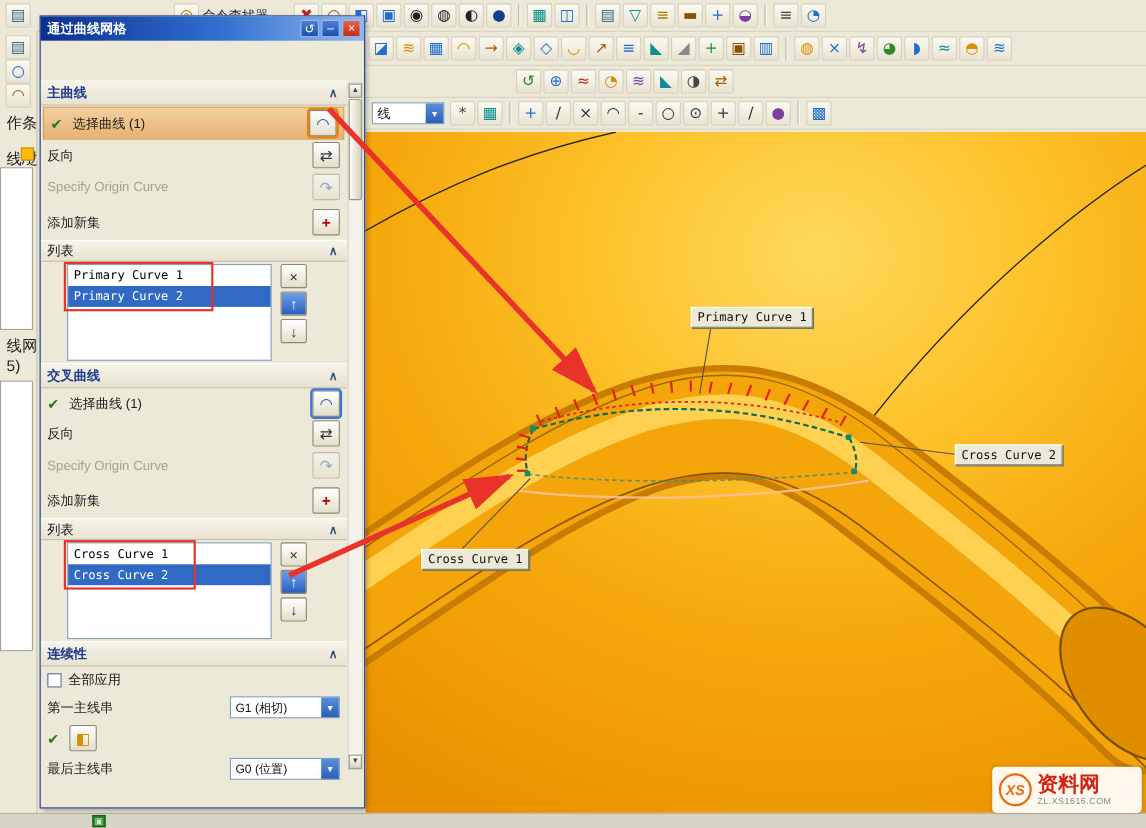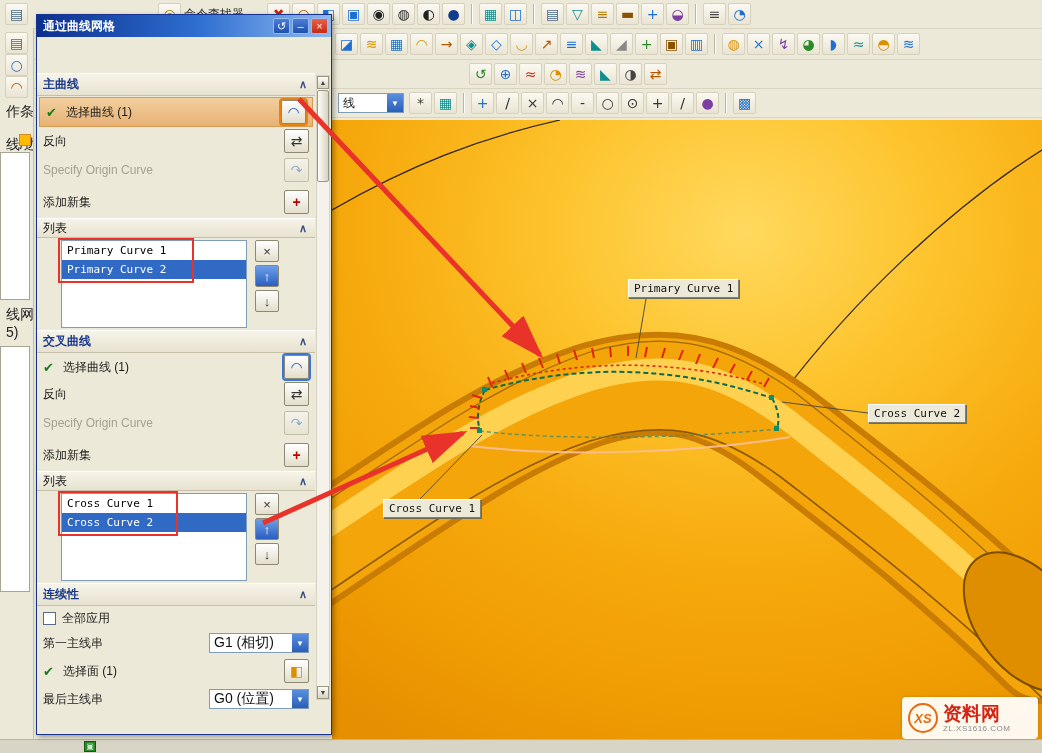--- a/index.html
+++ b/index.html
@@ -74,21 +74,21 @@
   .listbox { position:relative; width:186px; height:88px; background:#fff; border:1px solid #7f9db9;
              font-family:"DejaVu Sans Mono", monospace; font-size:11px; }
   .lrow { height:19px; line-height:19px; padding-left:5px; white-space:nowrap; }
   .lrow.selected { background:#316ac5; color:#fff; }
   .redbox { position:absolute; border:2px solid #e8322a; left:-4px; top:-3px; height:45px; z-index:3; pointer-events:none; }
   .lbtns { display:flex; flex-direction:column; gap:3px; }
   .lbtn { width:24px; height:22px; display:flex; align-items:center; justify-content:center; font-size:13px;
           background:linear-gradient(#ffffff,#e3decb); border:1px solid #8d8872; border-radius:2px; color:#333; }
   .lbtn.up { background:linear-gradient(#6f9fe8,#2a5fc0); color:#fff; }
   .dcombo { display:inline-flex; align-items:center; width:100px; height:20px; background:#fff; border:1px solid #7f9db9; }
-  .dcombo .cval { flex:1; font-size:14px; padding-left:4px; color:#111; white-space:nowrap; }
+  .dcombo .cval { flex:1; font-size:11px; padding-left:4px; color:#111; white-space:nowrap; }
   .dcombo .cbtn { width:16px; height:18px; background:linear-gradient(#5a8ede,#2a5fb8); color:#fff; font-size:8px;
                   display:flex; align-items:center; justify-content:center; }
   .cbox { width:13px; height:13px; background:#fff; border:1px solid #5a6a8a; }
   .dfooter { flex:0 0 30px; margin-top:auto; border-top:1px solid #c6c0ab; box-shadow:0 1px 0 #fff inset;
              display:flex; align-items:center; justify-content:center; gap:14px; }
   .fbtn { width:66px; height:21px; font-size:12px; display:flex; align-items:center; justify-content:center;
           background:linear-gradient(#fdfcf7,#e2ddc9); border:1px solid #8d8872; border-radius:3px; color:#111; }
   .fbtn.ok { border:1px solid #d89a3e; box-shadow:0 0 0 2px #f2cc88; }
   .fbtn.ok span { border:1px dashed #9a9684; padding:0 10px; }
   
@@ -404,21 +404,20 @@
       </div>
       <div class="drow h26">
         <span class="lbl">第一主线串</span>
         <span class="dcombo">
           <span class="cval">G1 (相切)</span>
           <span class="cbtn">▼</span>
         </span>
       </div>
       <div class="drow" style="height:30px">
         <span class="check">✔</span>
-        <span class="lbl">选择面 (1)</span>
         <span class="icon-btn" style="color:#d99000">◧</span>
       </div>
       <div class="drow h26">
         <span class="lbl">最后主线串</span>
         <span class="dcombo">
           <span class="cval">G0 (位置)</span>
           <span class="cbtn">▼</span>
         </span>
       </div>
 

